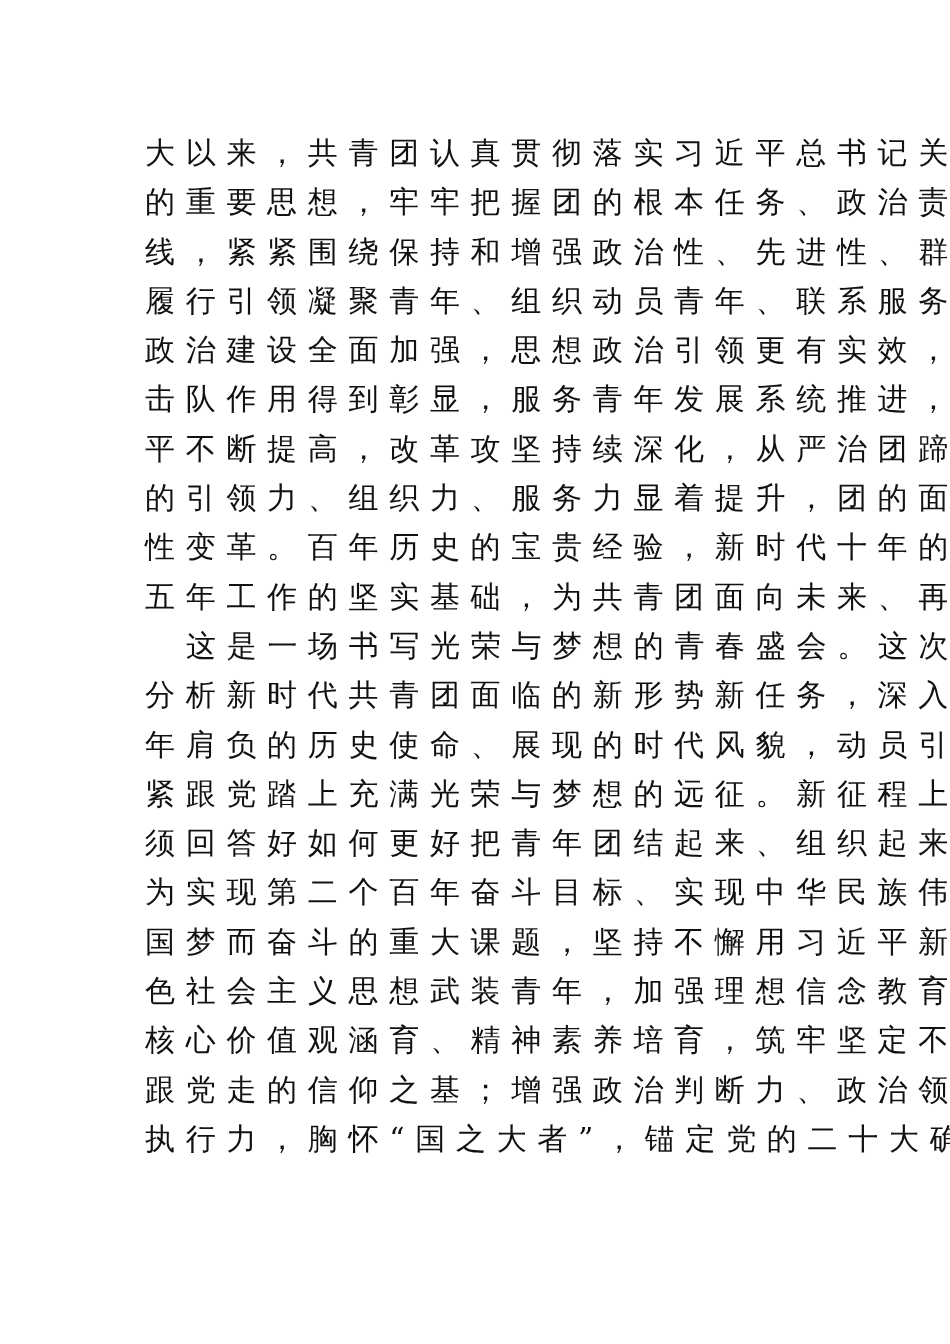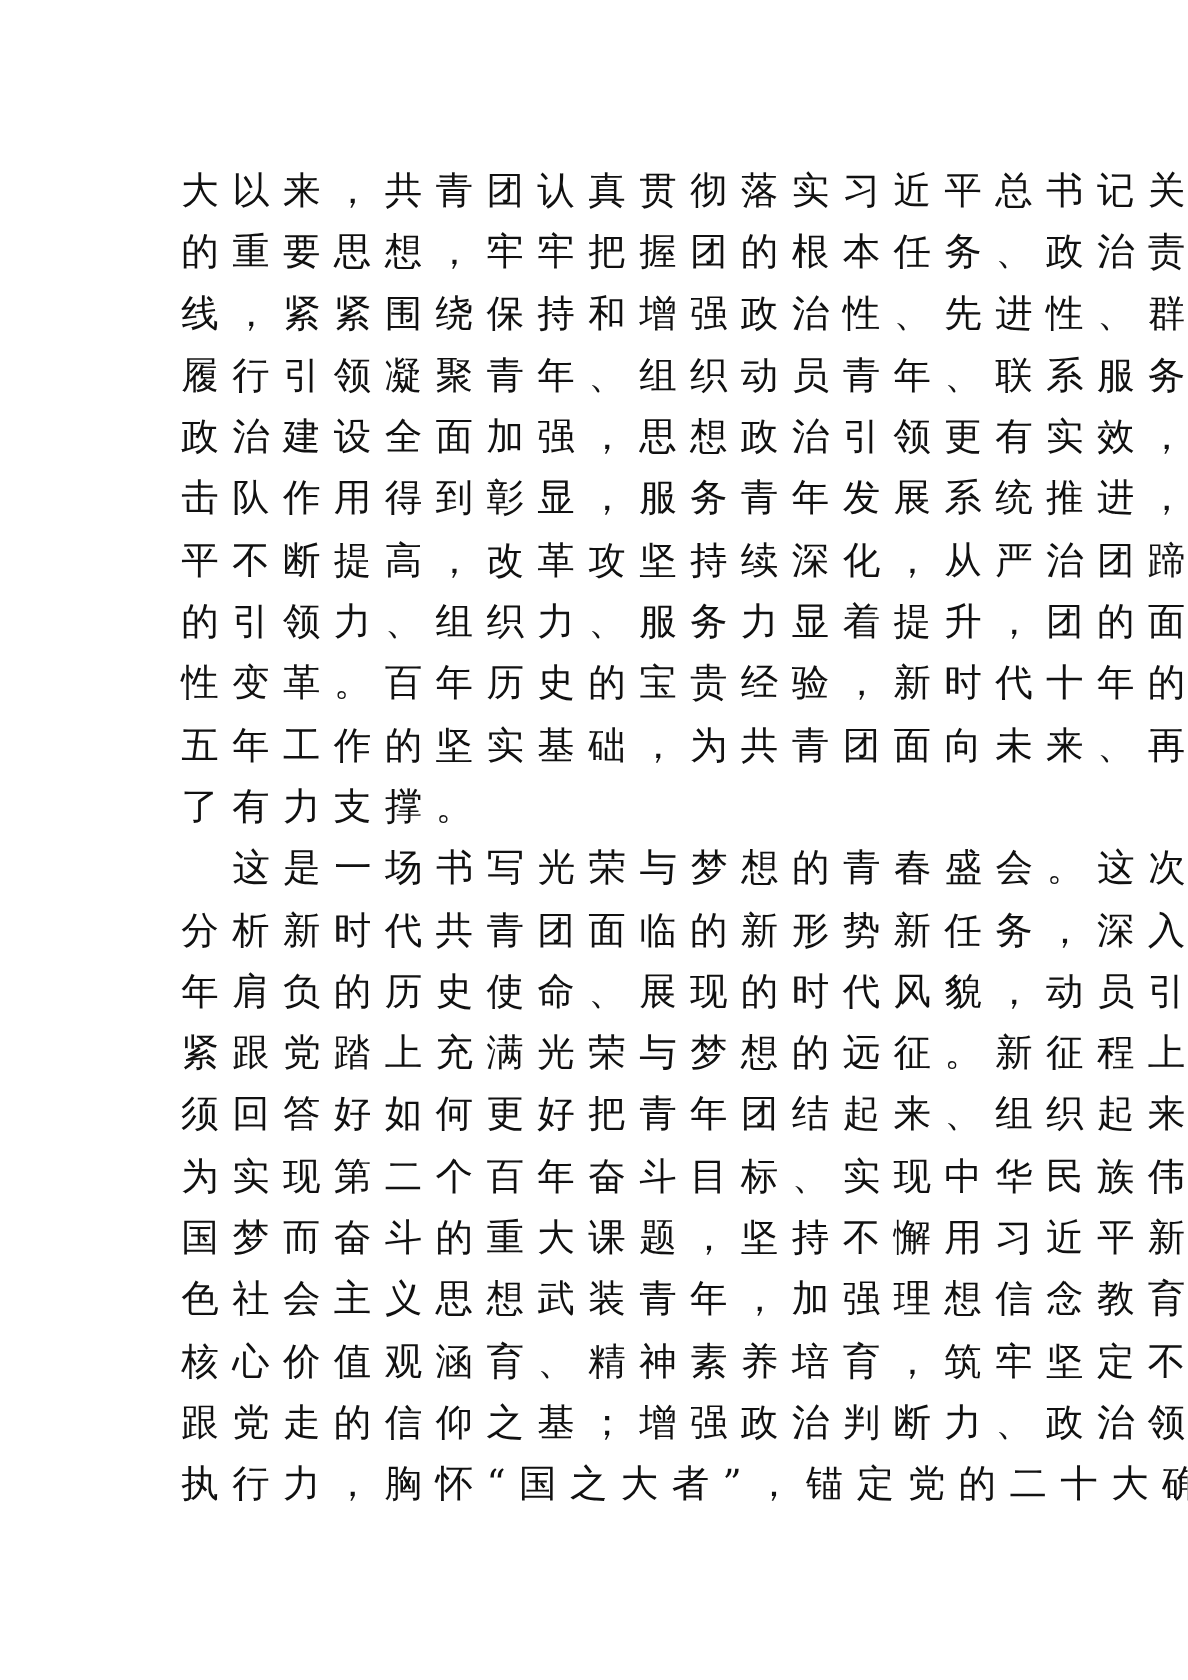--- a/index.html
+++ b/index.html
@@ -51,21 +51,20 @@
       <span class="line">大以来，共青团认真贯彻落实习近平总书记关于青年工作</span>
       <span class="line">的重要思想，牢牢把握团的根本任务、政治责任、工作主</span>
       <span class="line">线，紧紧围绕保持和增强政治性、先进性、群众性，切实</span>
       <span class="line">履行引领凝聚青年、组织动员青年、联系服务青年职责，</span>
       <span class="line">政治建设全面加强，思想政治引领更有实效，生力军和突</span>
       <span class="line">击队作用得到彰显，服务青年发展系统推进，基层建设水</span>
       <span class="line">平不断提高，改革攻坚持续深化，从严治团蹄疾步稳，团</span>
       <span class="line">的引领力、组织力、服务力显着提升，团的面貌发生整体</span>
       <span class="line">性变革。百年历史的宝贵经验，新时代十年的守正创新，</span>
       <span class="line">五年工作的坚实基础，为共青团面向未来、再立新功提供</span>
-      <span class="line">了有力支撑。</span>
     </div>
     <div>
       <span class="line indent">这是一场书写光荣与梦想的青春盛会。这次大会将深入</span>
       <span class="line">分析新时代共青团面临的新形势新任务，深入阐释当代青</span>
       <span class="line">年肩负的历史使命、展现的时代风貌，动员引领广大青年</span>
       <span class="line">紧跟党踏上充满光荣与梦想的远征。新征程上，共青团必</span>
       <span class="line">须回答好如何更好把青年团结起来、组织起来、动员起来</span>
       <span class="line">为实现第二个百年奋斗目标、实现中华民族伟大复兴的中</span>
       <span class="line">国梦而奋斗的重大课题，坚持不懈用习近平新时代中国特</span>
       <span class="line">色社会主义思想武装青年，加强理想信念教育、社会主义</span>

